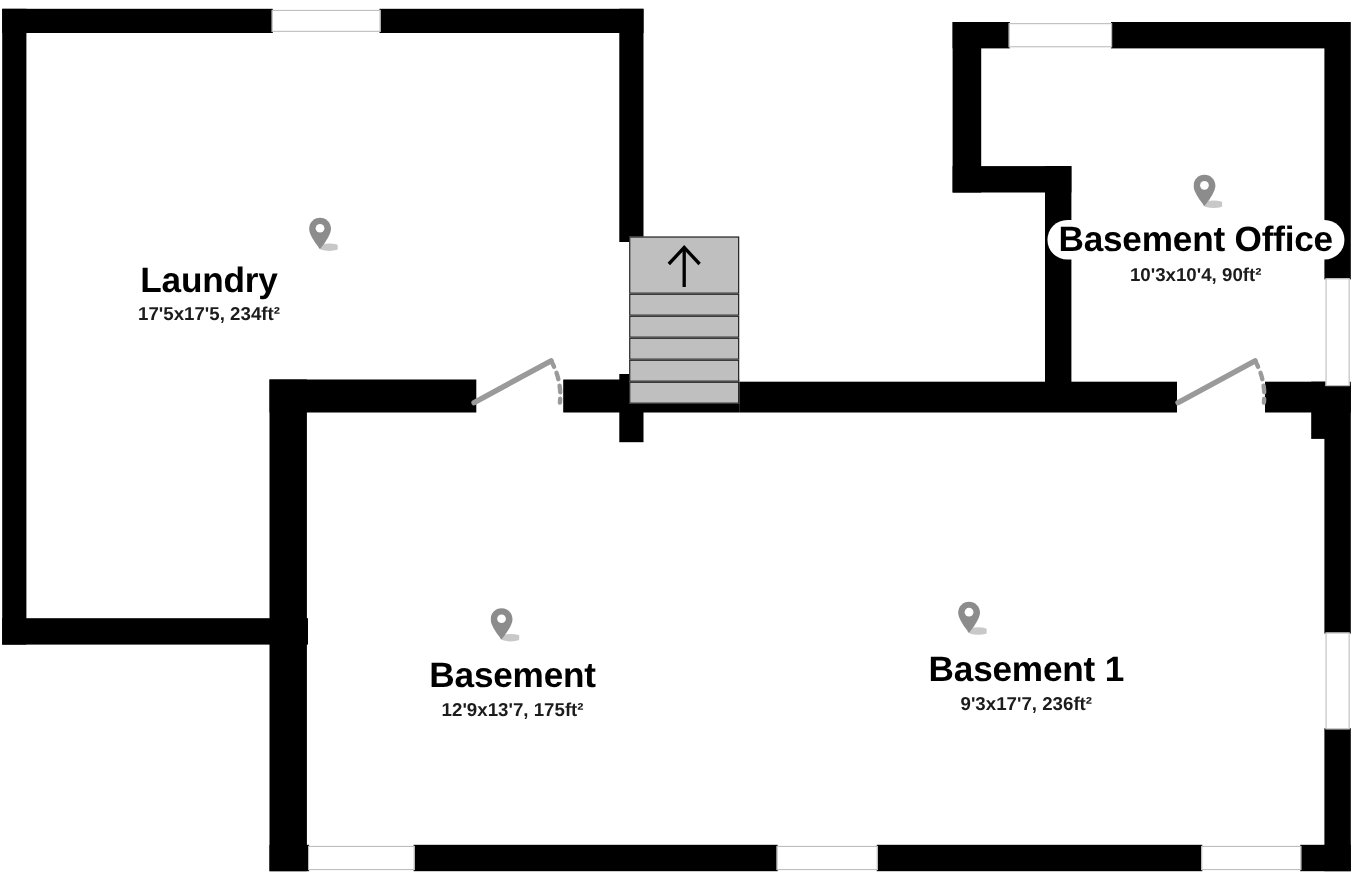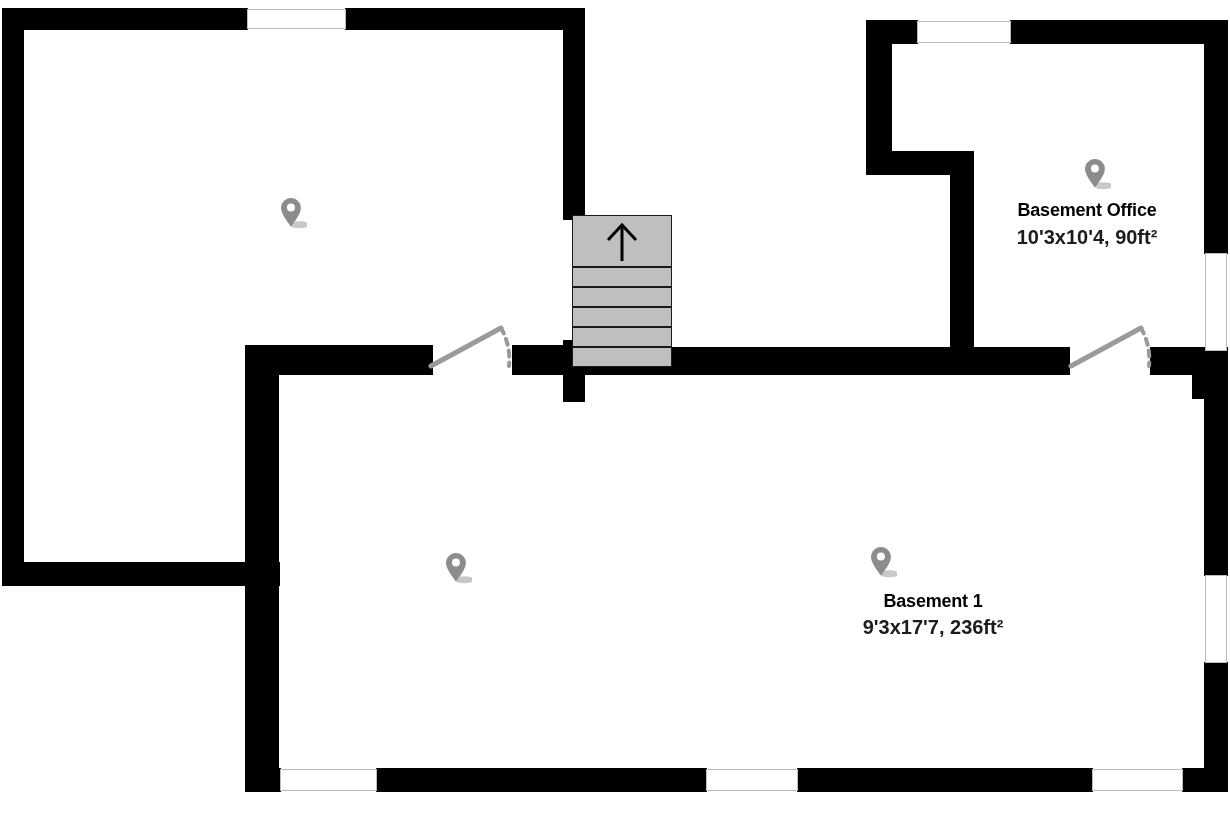--- a/index.html
+++ b/index.html
@@ -45,34 +45,34 @@
     position: absolute;
     pointer-events: none;
   }
   .room-label {
     position: absolute;
     text-align: center;
     white-space: nowrap;
     transform: translateX(-50%);
   }
   .room-name {
-    font-size: 18px;
+    font-size: 32px;
     font-weight: bold;
     color: #000000;
     letter-spacing: -0.2px;
     line-height: 1.05;
     display: inline-block;
   }
   .room-name.badged {
     background: #ffffff;
     border-radius: 18px;
     padding: 1px 10px;
   }
   .room-dims {
-    font-size: 20px;
+    font-size: 17px;
     font-weight: bold;
     color: #1c1c1c;
     line-height: 1.2;
     margin-top: 4px;
     white-space: nowrap;
   }
   .pin {
     position: absolute;
     width: 26px;
     height: 36px;
@@ -178,25 +178,33 @@
     <path d="M13 1 C5.8 1 0 6.8 0 14 C0 23 13 38 13 38 C13 38 26 23 26 14 C26 6.8 20.2 1 13 1 Z" fill="#8c8c8c"></path>
     <circle cx="13" cy="13.5" r="5.2" fill="#ffffff"></circle>
   </svg>
 
   <svg class="pin" style="left:884px; top:545px;" viewBox="0 0 34 44">
     <ellipse cx="24" cy="36" rx="13" ry="4.5" fill="#9b9b9b" opacity="0.55"></ellipse>
     <path d="M13 1 C5.8 1 0 6.8 0 14 C0 23 13 38 13 38 C13 38 26 23 26 14 C26 6.8 20.2 1 13 1 Z" fill="#8c8c8c"></path>
     <circle cx="13" cy="13.5" r="5.2" fill="#ffffff"></circle>
   </svg>
 
+  <div class="room-label" style="left:190px; top:238px;">
+    <span class="room-name">Laundry</span>
+    <div class="room-dims">17'5x17'5, 234ft²</div>
+  </div>
 
   <div class="room-label" style="left:1087px; top:200px;">
     <span class="room-name badged">Basement Office</span>
     <div class="room-dims">10'3x10'4, 90ft²</div>
   </div>
 
+  <div class="room-label" style="left:466px; top:598px;">
+    <span class="room-name">Basement</span>
+    <div class="room-dims">12'9x13'7, 175ft²</div>
+  </div>
 
   <div class="room-label" style="left:933px; top:592px;">
     <span class="room-name">Basement 1</span>
     <div class="room-dims">9'3x17'7, 236ft²</div>
   </div>
 
 </div>
 
 </body></html>

